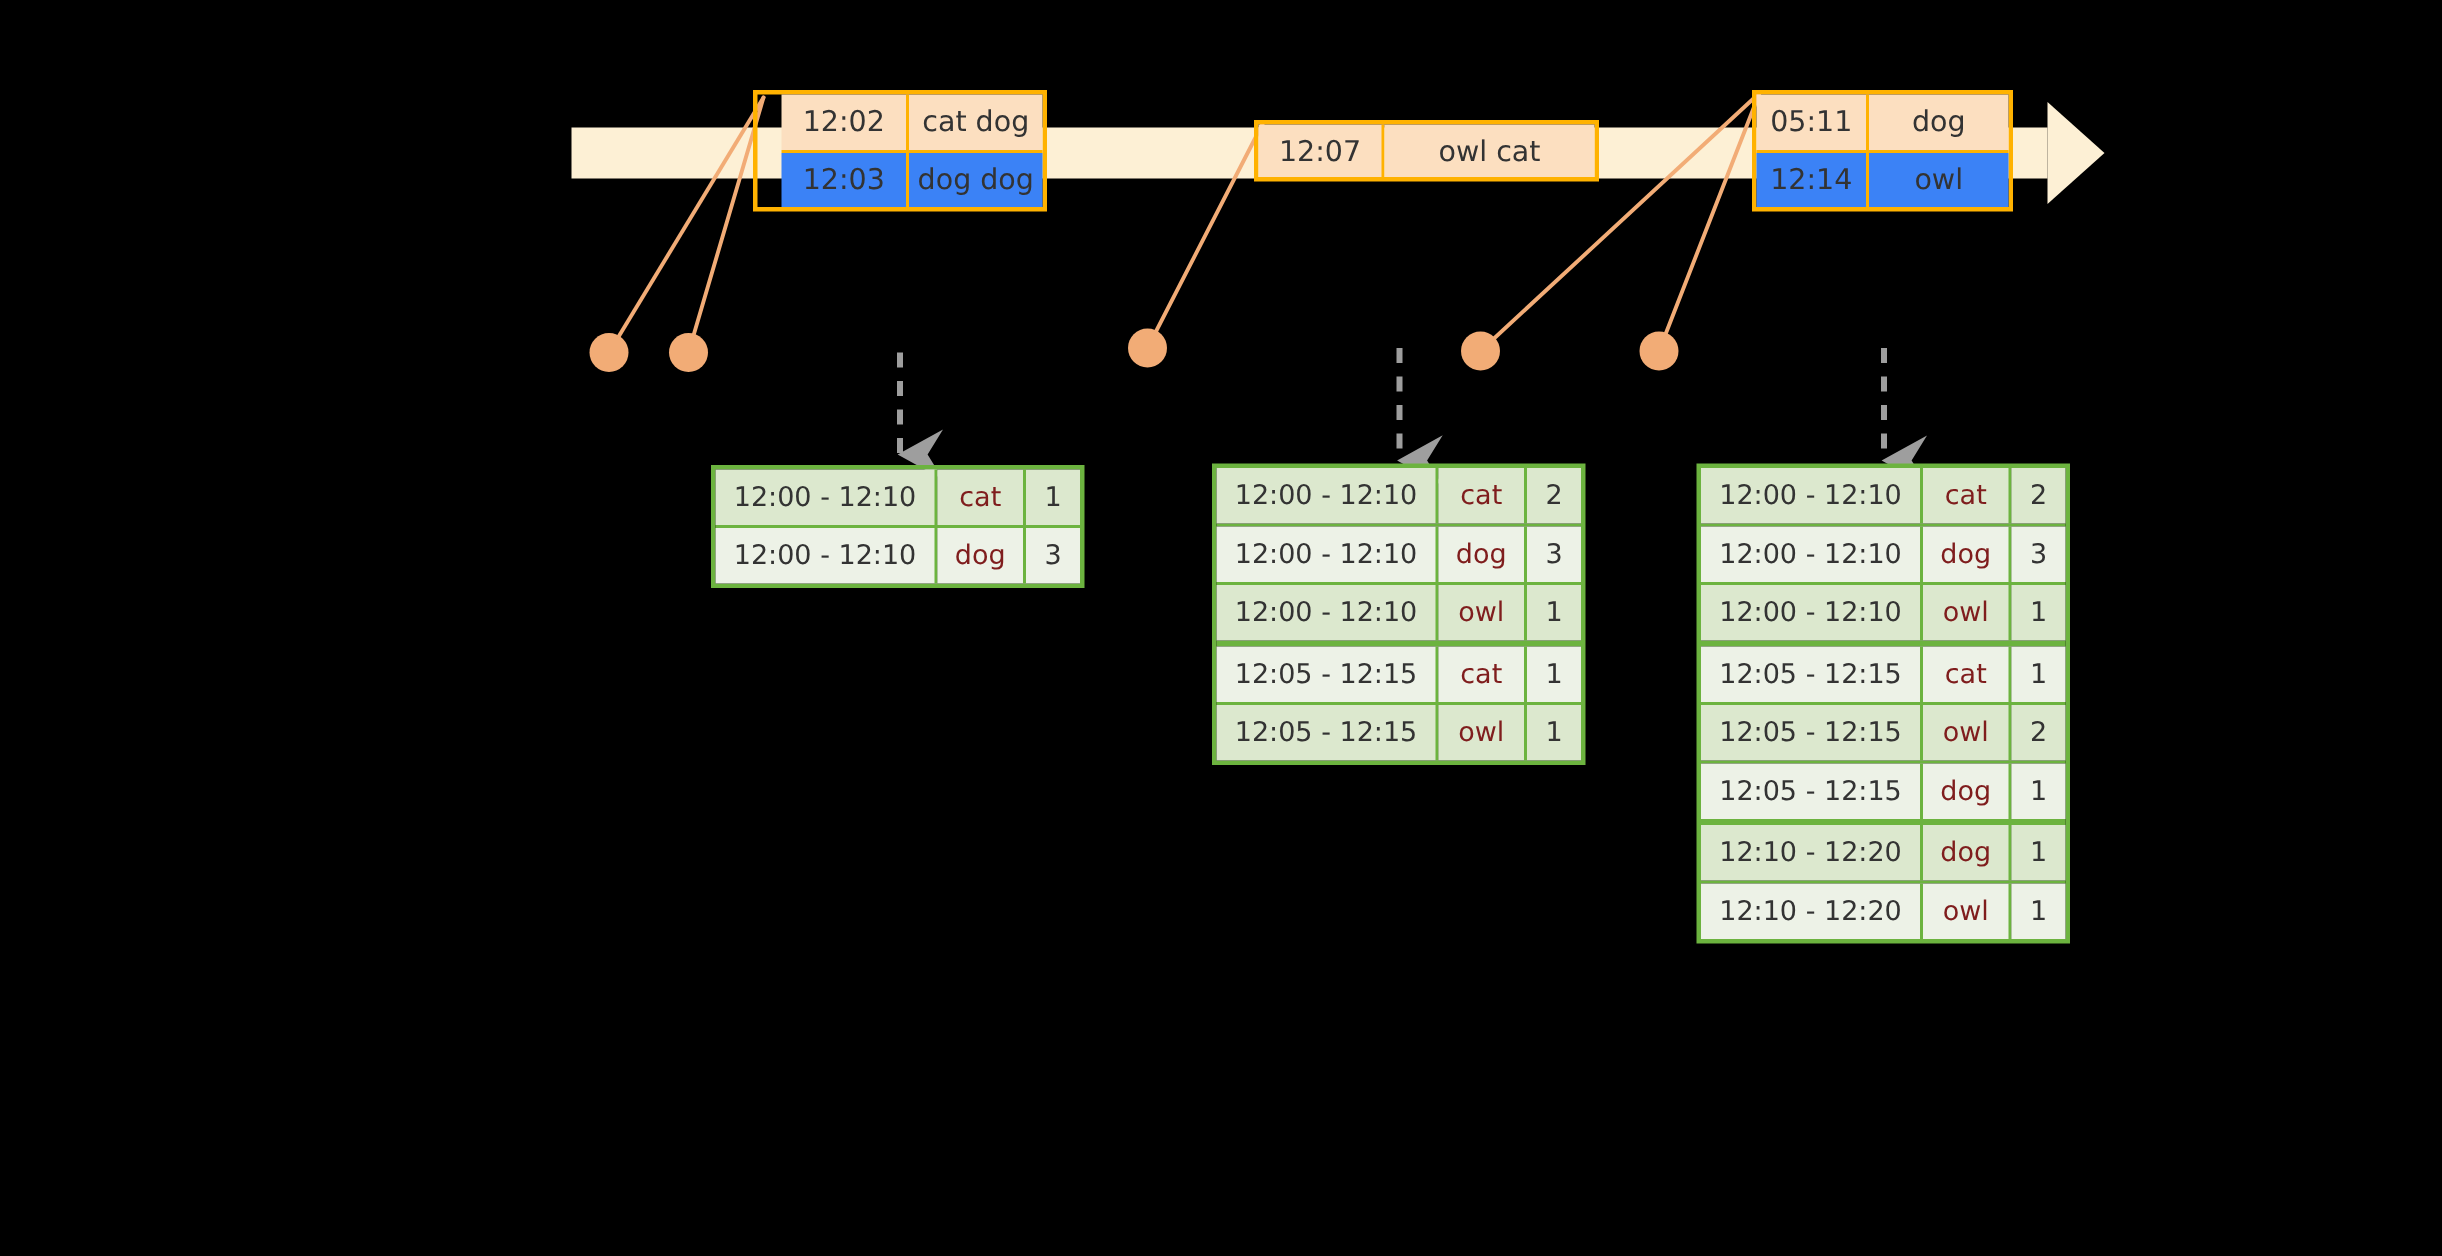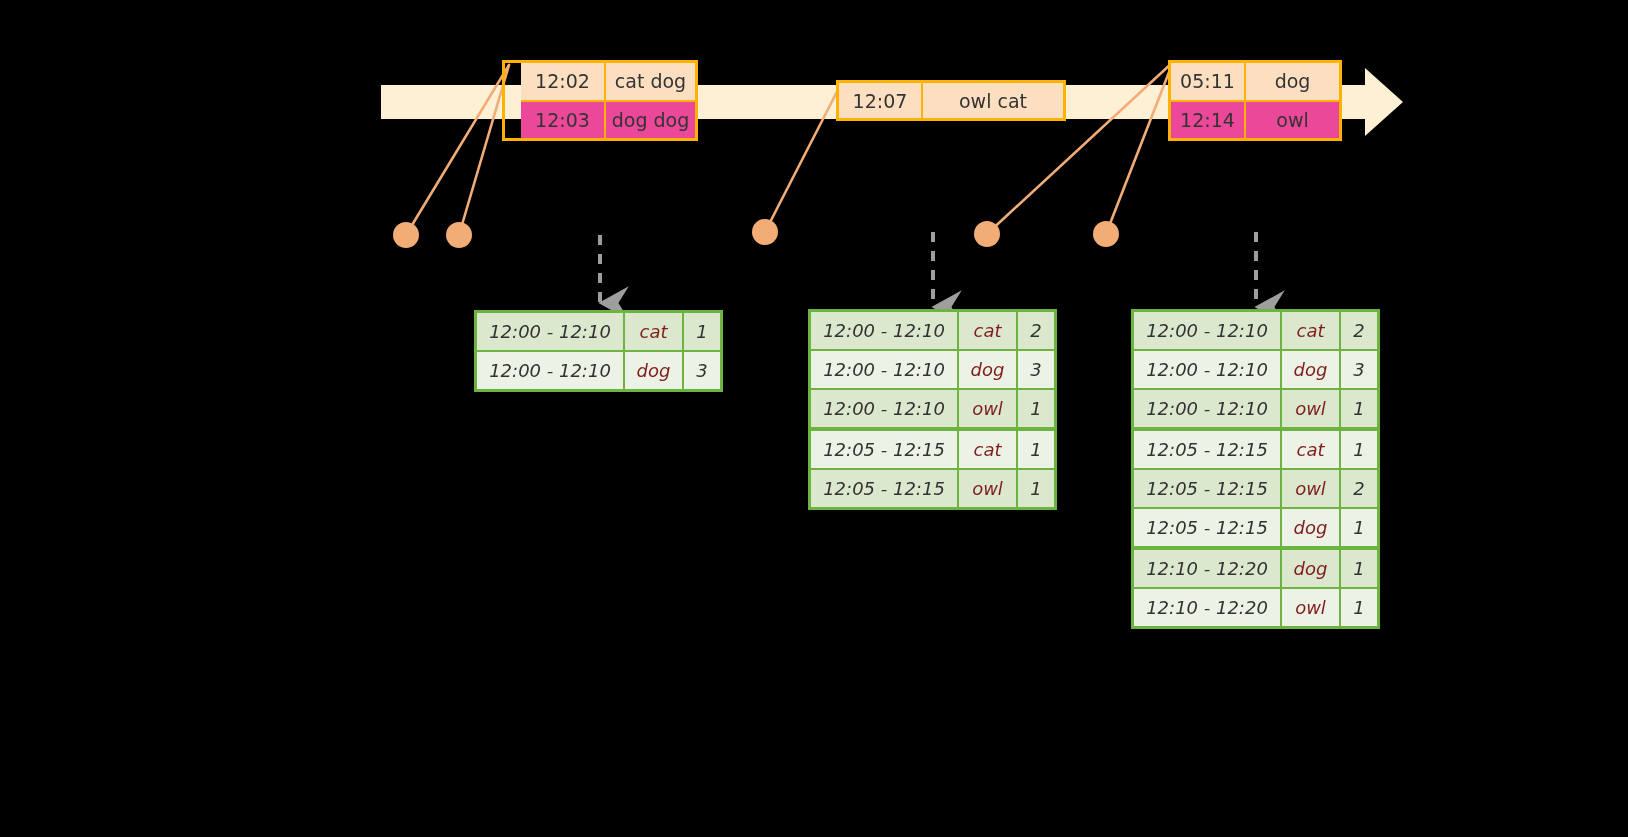--- a/index.html
+++ b/index.html
@@ -13,24 +13,24 @@
   
   .event-box{position:absolute;border:3px solid #FFB200;box-sizing:border-box;
              display:flex;flex-direction:column;z-index:5;}
   .event-row{display:flex;flex:1 1 0;}
   .event-row + .event-row{border-top:2px solid #FFB200;}
   .ev-time{display:flex;align-items:center;justify-content:center;
            border-right:2px solid #FFB200;font-size:19px;color:#333;}
   .ev-val{display:flex;align-items:center;justify-content:center;
           font-size:19px;color:#333;flex:1 1 auto;}
   .row-a .ev-time,.row-a .ev-val{background:#FCDFC0;}
-  .row-b .ev-time,.row-b .ev-val{background:#ec4899;}
+  .row-b .ev-time,.row-b .ev-val{background:#3b82f6;}
 
   
-  .result-table{position:absolute;border:3px solid #6CB33F;box-sizing:border-box;z-index:5;font-style:italic;}
+  .result-table{position:absolute;border:3px solid #6CB33F;box-sizing:border-box;z-index:5;}
   .rt-row{display:flex;border-bottom:2px solid #6CB33F;}
   .rt-row:last-child{border-bottom:none;}
   .rt-row.sep{border-bottom:4px solid #6CB33F;}
   .rt-win{display:flex;align-items:center;justify-content:center;
           border-right:2px solid #6CB33F;font-size:18px;color:#333;height:37px;}
   .rt-key{display:flex;align-items:center;justify-content:center;
           border-right:2px solid #6CB33F;font-size:18px;color:#7f1d1d;height:37px;}
   .rt-cnt{display:flex;align-items:center;justify-content:center;
           font-size:18px;color:#333;height:37px;}
   .shade-a .rt-win,.shade-a .rt-key,.shade-a .rt-cnt{background:#DCE8CE;}

